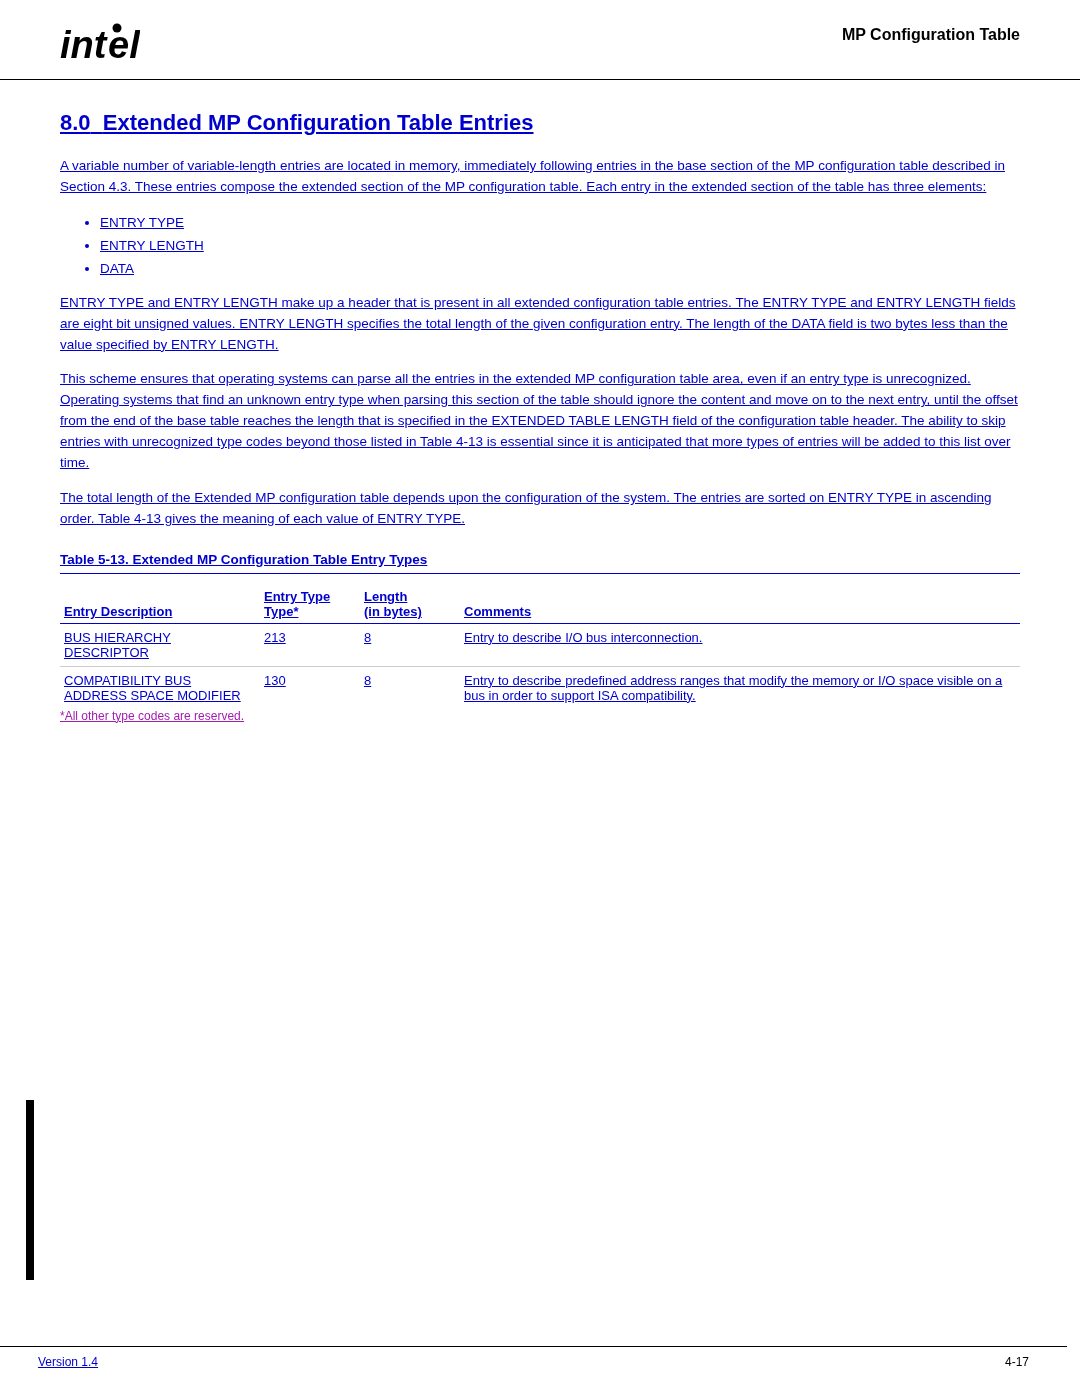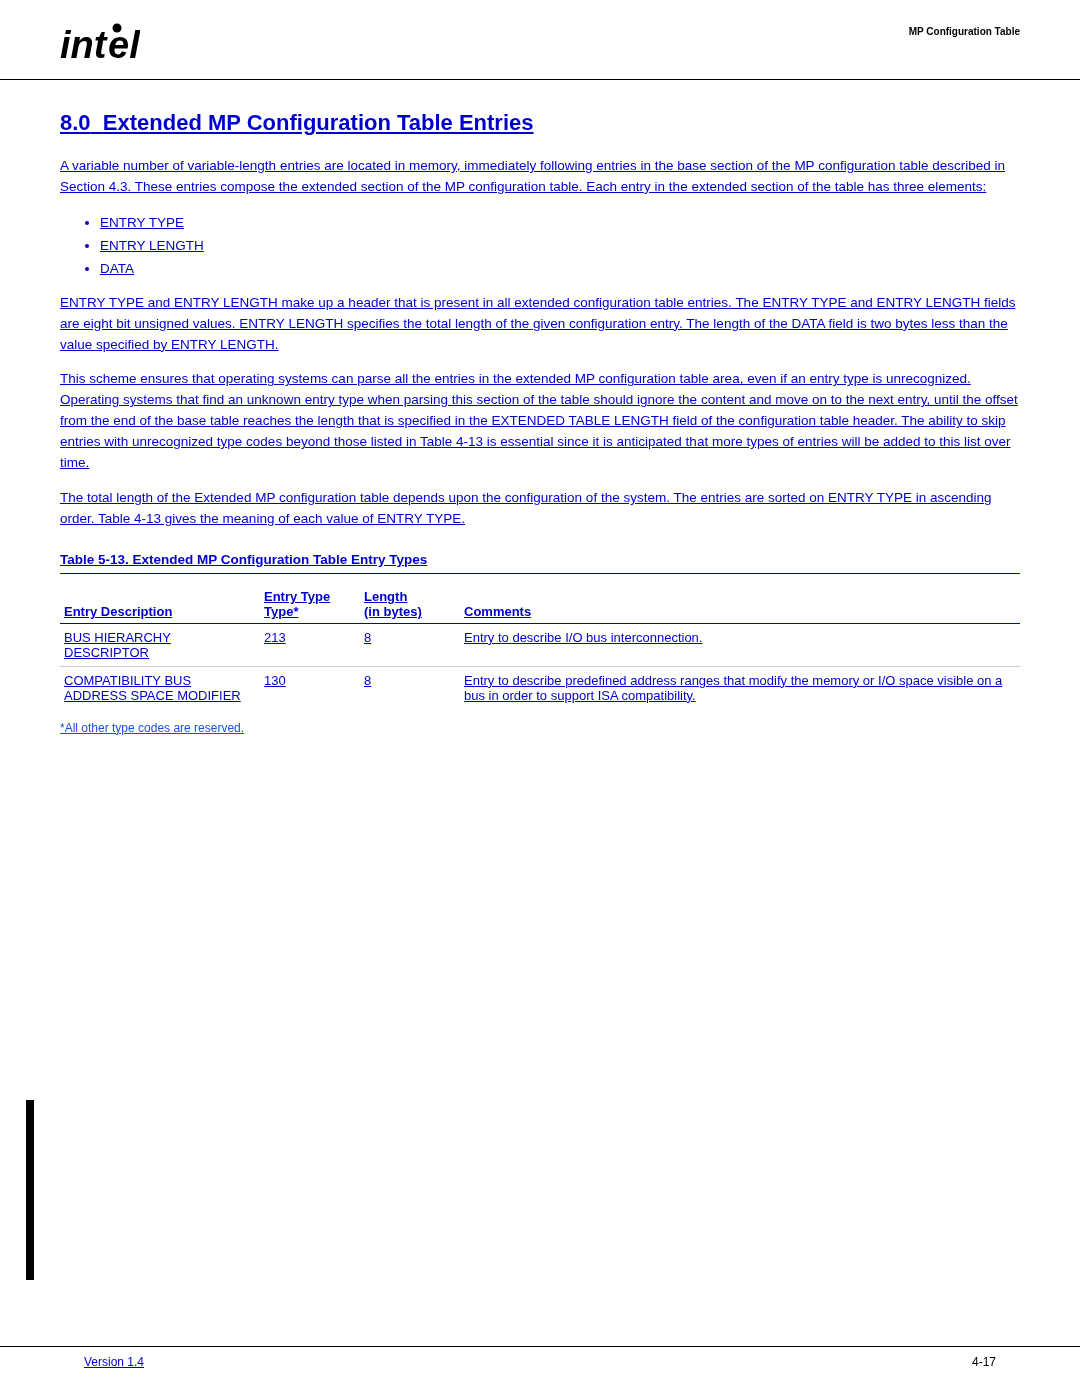--- a/index.html
+++ b/index.html
@@ -19,21 +19,21 @@
     }
     
     .page-header {
       display: flex;
       justify-content: space-between;
       align-items: flex-start;
       padding: 18px 60px 8px 60px;
       border-bottom: 1px solid #000;
     }
     .header-right {
-      font-size: 10px;
+      font-size: 16px;
       font-weight: bold;
       color: #000;
       text-align: right;
       padding-top: 8px;
     }
     
     .content {
       padding: 30px 60px 20px 60px;
     }
     
@@ -99,34 +99,34 @@
       border-bottom: 1px solid #ccc;
     }
     table.entry-table tbody tr:last-child td {
       border-bottom: none;
     }
     td.comments-col {
       max-width: 300px;
     }
     .footnote {
       font-size: 12px;
-      color: #1d4ed8;
-      text-decoration: underline;
-      margin-top: 12px;
+      color: #a21caf;
+      text-decoration: underline;
+      margin-top: 0;
     }
     
     .page-footer {
       position: absolute;
       bottom: 28px;
       left: 0;
-      right: 0;
+      right: 13px;
       display: flex;
       justify-content: space-between;
       align-items: center;
-      padding: 0 84px;
+      padding: 0 38px;
       border-top: 1px solid #000;
       padding-top: 8px;
     }
     .footer-version {
       font-size: 12px;
       color: #0000cc;
       text-decoration: underline;
     }
     .footer-page {
       font-size: 12px;

